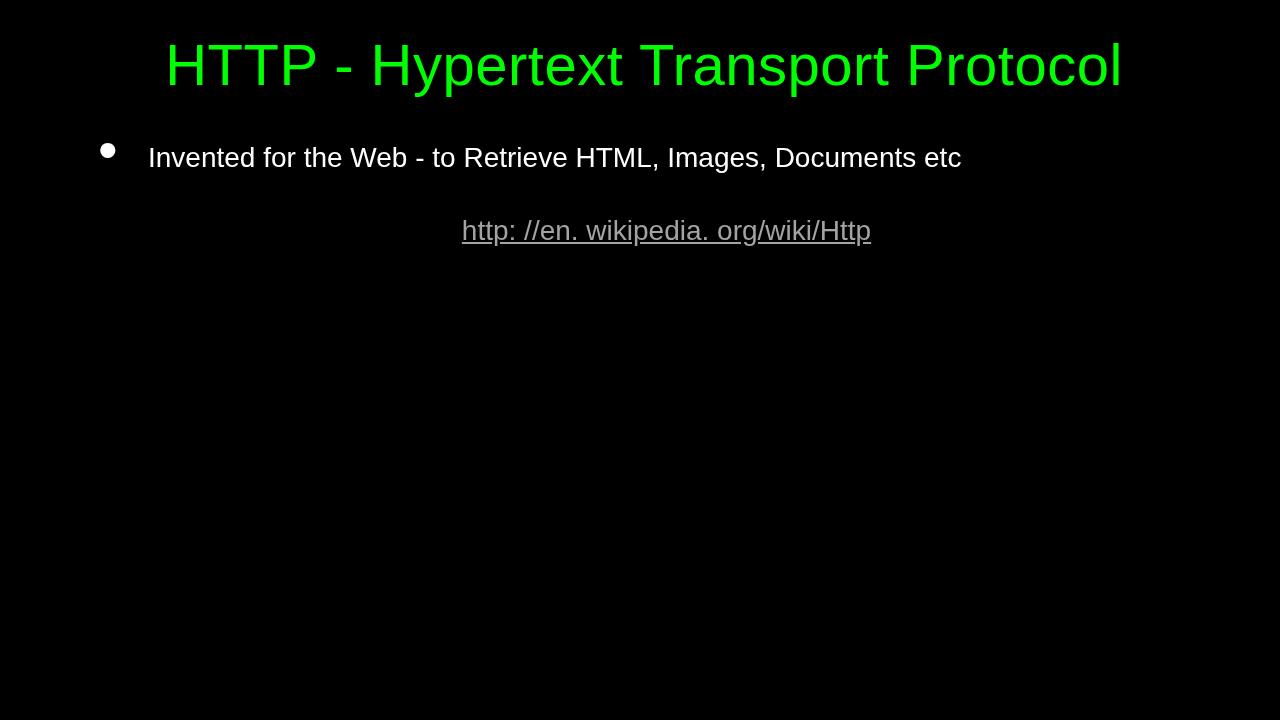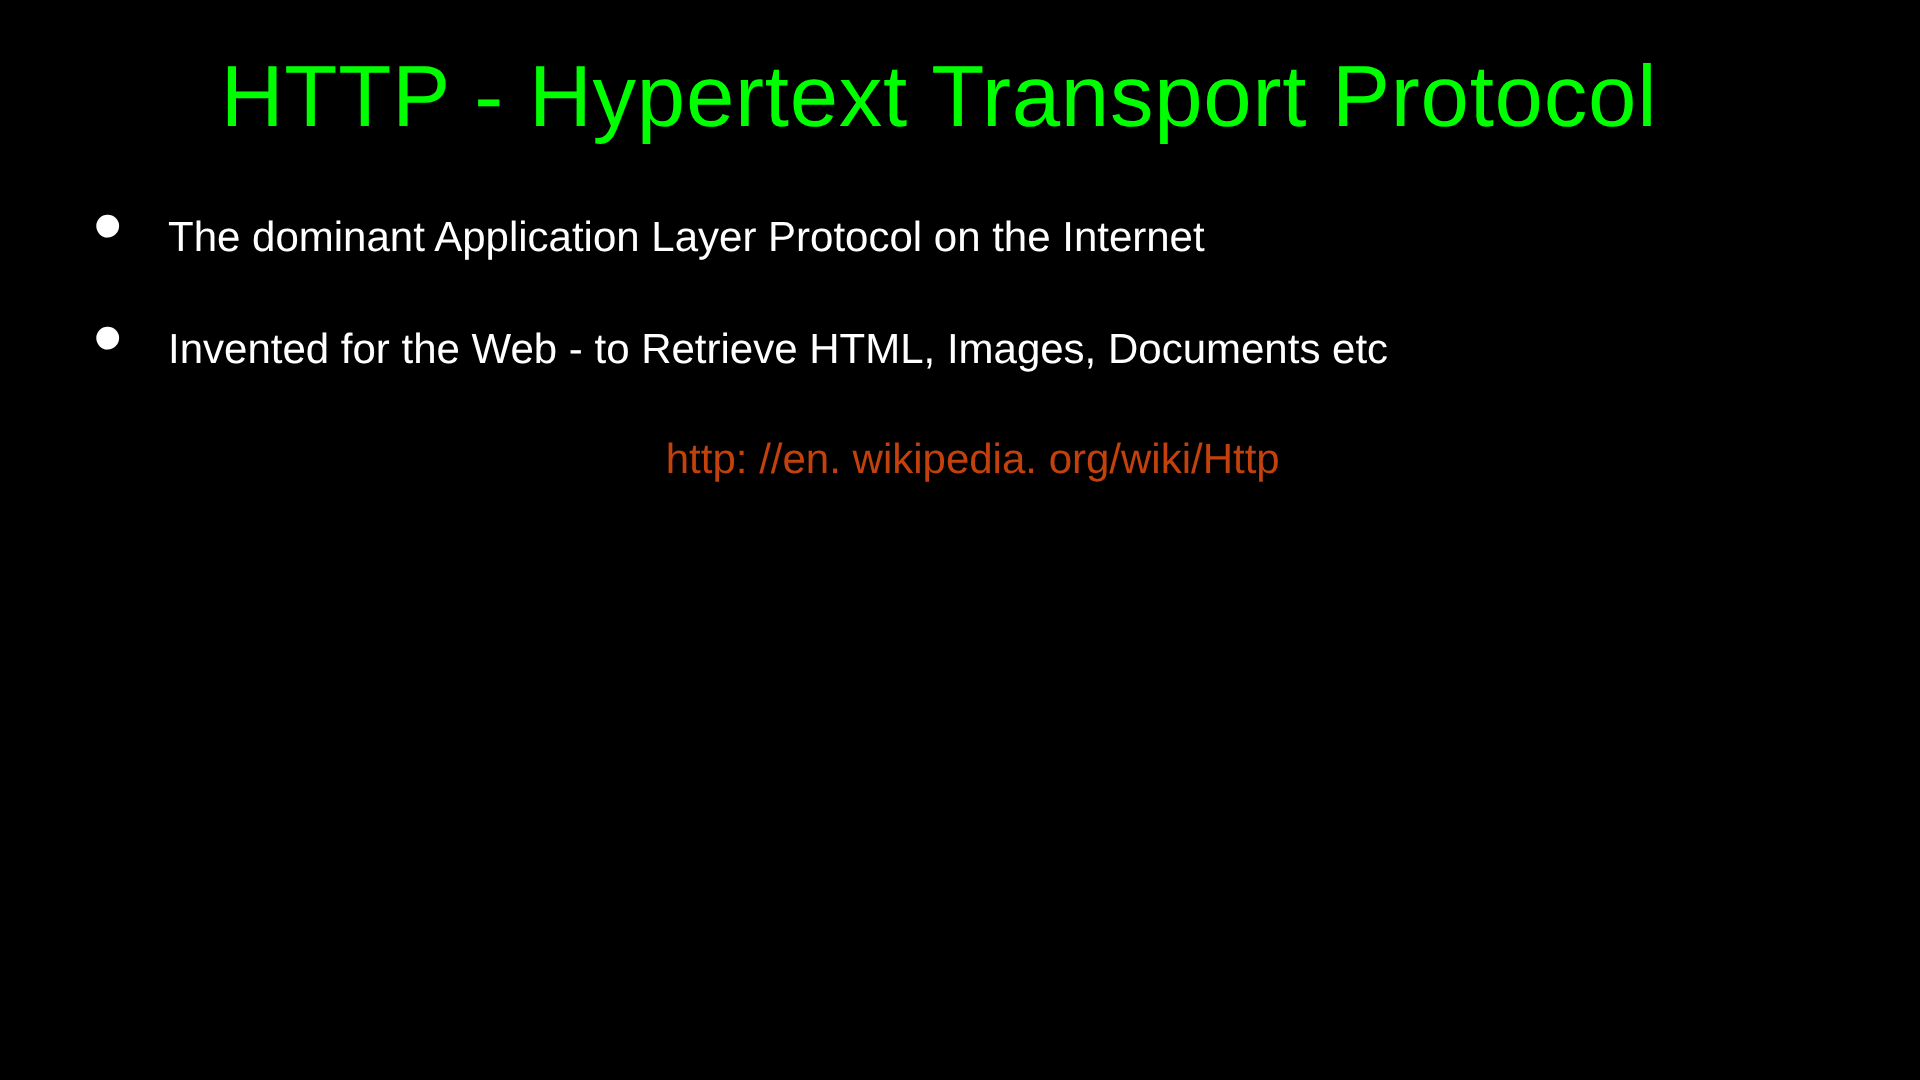--- a/index.html
+++ b/index.html
@@ -8,21 +8,21 @@
     width: 1280px;
     height: 720px;
     background: #000000;
     font-family: Arial, Helvetica, sans-serif;
     overflow: hidden;
   }
   .slide {
     width: 1280px;
     height: 632px;
     box-sizing: border-box;
-    padding: 20px 80px 20px 52px;
+    padding: 20px 80px 20px 88px;
     position: relative;
   }
   .title {
     color: #00ff00;
     font-size: 58px;
     font-weight: normal;
     text-align: center;
     line-height: 1.2;
     margin: 10px 0 40px 0;
     letter-spacing: 0.5px;
@@ -47,36 +47,34 @@
     top: -18px;
     font-size: 56px;
     color: #ffffff;
     line-height: 1;
   }
   .link-row {
     text-align: center;
     margin-top: 10px;
   }
   .link {
-    color: #c2410c;
+    color: #a3a3a3;
     font-size: 28px;
+    text-decoration: underline;
     margin-left: 45px;
   }
 </style>
 </head>
 <body>
 
 <div class="slide">
   <h1 class="title">HTTP - Hypertext Transport Protocol</h1>
 
   <ul class="bullets">
     <li>
-      <span>The dominant Application Layer Protocol on the Internet</span>
-    </li>
-    <li>
       <span>Invented for the Web - to Retrieve HTML,  Images, Documents etc</span>
     </li>
   </ul>
 
   <div class="link-row">
     <a class="link">http: //en. wikipedia. org/wiki/Http</a>
   </div>
 </div>
 
 </body></html>

